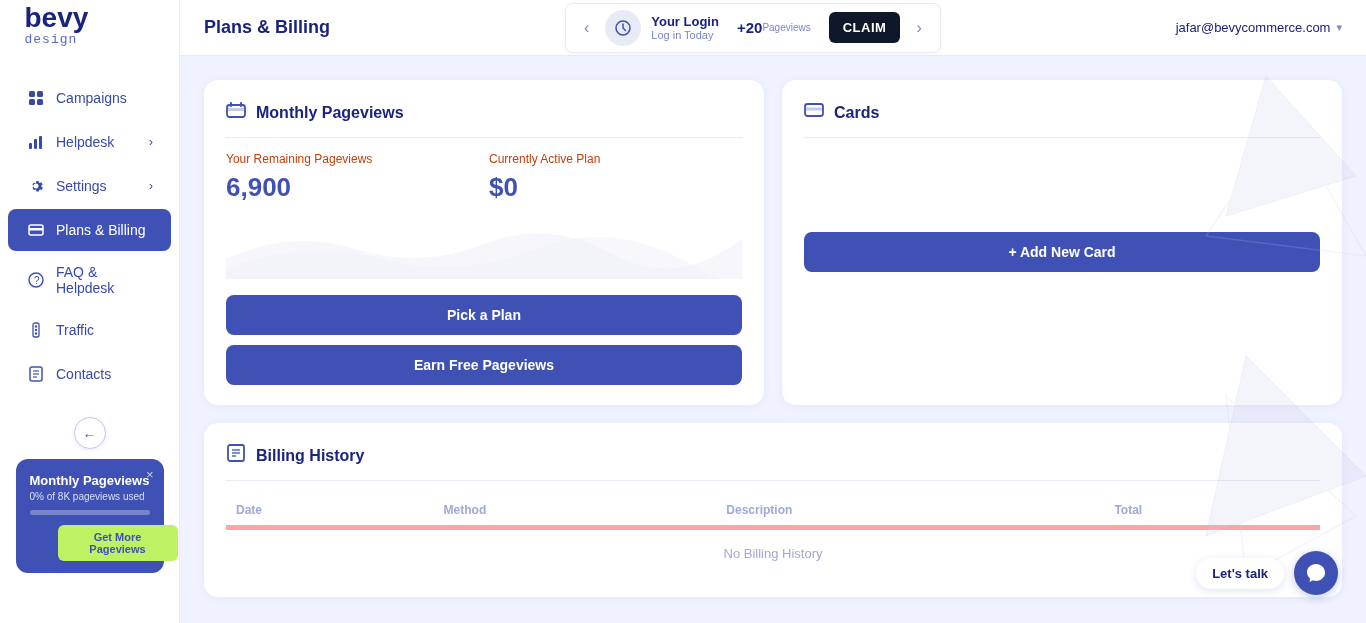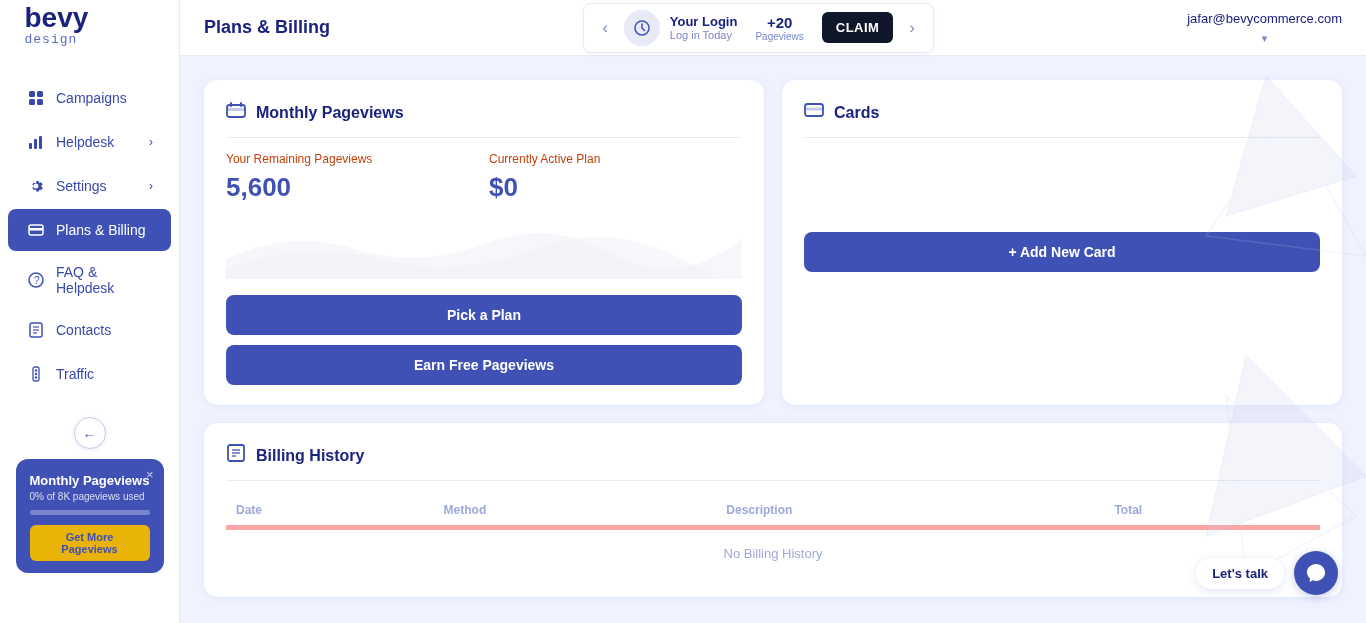--- a/index.html
+++ b/index.html
@@ -122,29 +122,30 @@
       height: 5px;
       margin-bottom: 10px;
     }
     .popup-progress-fill {
       background: #fff;
       height: 5px;
       border-radius: 4px;
       width: 0%;
     }
     .popup-btn {
-      background: #eab308;
+      background: #bef264;
       color: #3f51b5;
       border: none;
       border-radius: 6px;
       padding: 6px 10px;
       font-size: 11px;
       font-weight: 700;
       cursor: pointer;
       width: 100%;
+      margin-left: 28px;
     }
 
     
     .main {
       flex: 1;
       display: flex;
       flex-direction: column;
       overflow: hidden;
     }
 
@@ -203,21 +204,21 @@
       font-size: 13px;
       font-weight: 700;
       color: #1a237e;
     }
     .daily-login-sub {
       font-size: 11px;
       color: #7986cb;
     }
     .daily-login-reward {
       display: flex;
-      flex-direction: column;
+      flex-direction: row;
       align-items: center;
       margin: 0 8px;
       text-align: center;
     }
     .reward-amount {
       font-size: 15px;
       font-weight: 800;
       color: #1a237e;
     }
     .reward-label {
@@ -235,21 +236,20 @@
       cursor: pointer;
       letter-spacing: 0.5px;
     }
     .header-user {
       display: flex;
       align-items: center;
       gap: 6px;
       color: #1a237e;
       font-size: 13px;
       cursor: pointer;
-      flex-direction: column;
     }
     .user-chevron { font-size: 11px; color: #7986cb; }
 
     
     .content {
       flex: 1;
       padding: 24px 24px 24px 24px;
       overflow-y: auto;
       position: relative;
     }
@@ -474,39 +474,39 @@
           <circle cx="8" cy="8" r="7" fill="none" stroke="#3f51b5" stroke-width="1.5"></circle>
           <text x="6" y="12" font-size="10" fill="#3f51b5">?</text>
         </svg>
       </span>
       <span>FAQ &amp; Helpdesk</span>
     </div>
 
     <div class="nav-item">
       <span class="nav-icon">
         <svg width="16" height="16" viewBox="0 0 16 16" fill="currentColor">
+          <rect x="5" y="1" width="6" height="14" rx="2" fill="none" stroke="#3f51b5" stroke-width="1.3"></rect>
+          <circle cx="8" cy="4.5" r="1.2" fill="#3f51b5"></circle>
+          <circle cx="8" cy="8" r="1.2" fill="#3f51b5"></circle>
+          <circle cx="8" cy="11.5" r="1.2" fill="#3f51b5"></circle>
+        </svg>
+      </span>
+      <span>Traffic</span>
+    </div>
+
+    <div class="nav-item">
+      <span class="nav-icon">
+        <svg width="16" height="16" viewBox="0 0 16 16" fill="currentColor">
           <rect x="2" y="1" width="12" height="14" rx="2" fill="none" stroke="#3f51b5" stroke-width="1.5"></rect>
           <line x1="5" y1="5" x2="11" y2="5" stroke="#3f51b5" stroke-width="1.2"></line>
           <line x1="5" y1="8" x2="11" y2="8" stroke="#3f51b5" stroke-width="1.2"></line>
           <line x1="5" y1="11" x2="9" y2="11" stroke="#3f51b5" stroke-width="1.2"></line>
         </svg>
       </span>
       <span>Contacts</span>
-    </div>
-
-    <div class="nav-item">
-      <span class="nav-icon">
-        <svg width="16" height="16" viewBox="0 0 16 16" fill="currentColor">
-          <rect x="5" y="1" width="6" height="14" rx="2" fill="none" stroke="#3f51b5" stroke-width="1.3"></rect>
-          <circle cx="8" cy="4.5" r="1.2" fill="#3f51b5"></circle>
-          <circle cx="8" cy="8" r="1.2" fill="#3f51b5"></circle>
-          <circle cx="8" cy="11.5" r="1.2" fill="#3f51b5"></circle>
-        </svg>
-      </span>
-      <span>Traffic</span>
     </div>
   </nav>
 
   <button class="collapse-btn">←</button>
 
   <div class="pageviews-popup">
     <span class="popup-close">×</span>
     <div class="popup-title">Monthly Pageviews</div>
     <div class="popup-subtitle">0% of 8K pageviews used</div>
     <div class="popup-progress-bar">
@@ -571,21 +571,21 @@
               <rect x="4" y="2" width="2" height="5" rx="1" fill="#3f51b5"></rect>
               <rect x="14" y="2" width="2" height="5" rx="1" fill="#3f51b5"></rect>
             </svg>
           </span>
           <span class="card-title">Monthly Pageviews</span>
         </div>
 
         <div class="pageviews-stats">
           <div>
             <div class="stat-label">Your Remaining Pageviews</div>
-            <div class="stat-value">5,600</div>
+            <div class="stat-value">6,900</div>
           </div>
           <div>
             <div class="stat-label">Currently Active Plan</div>
             <div class="stat-value">$0</div>
           </div>
         </div>
 
         <div class="wave-decoration">
           <svg width="100%" height="60" viewBox="0 0 400 60" preserveAspectRatio="none">
             <path d="M0,40 Q50,10 100,30 T200,25 T300,35 T400,20 L400,60 L0,60 Z" fill="#c5cae9"></path>

